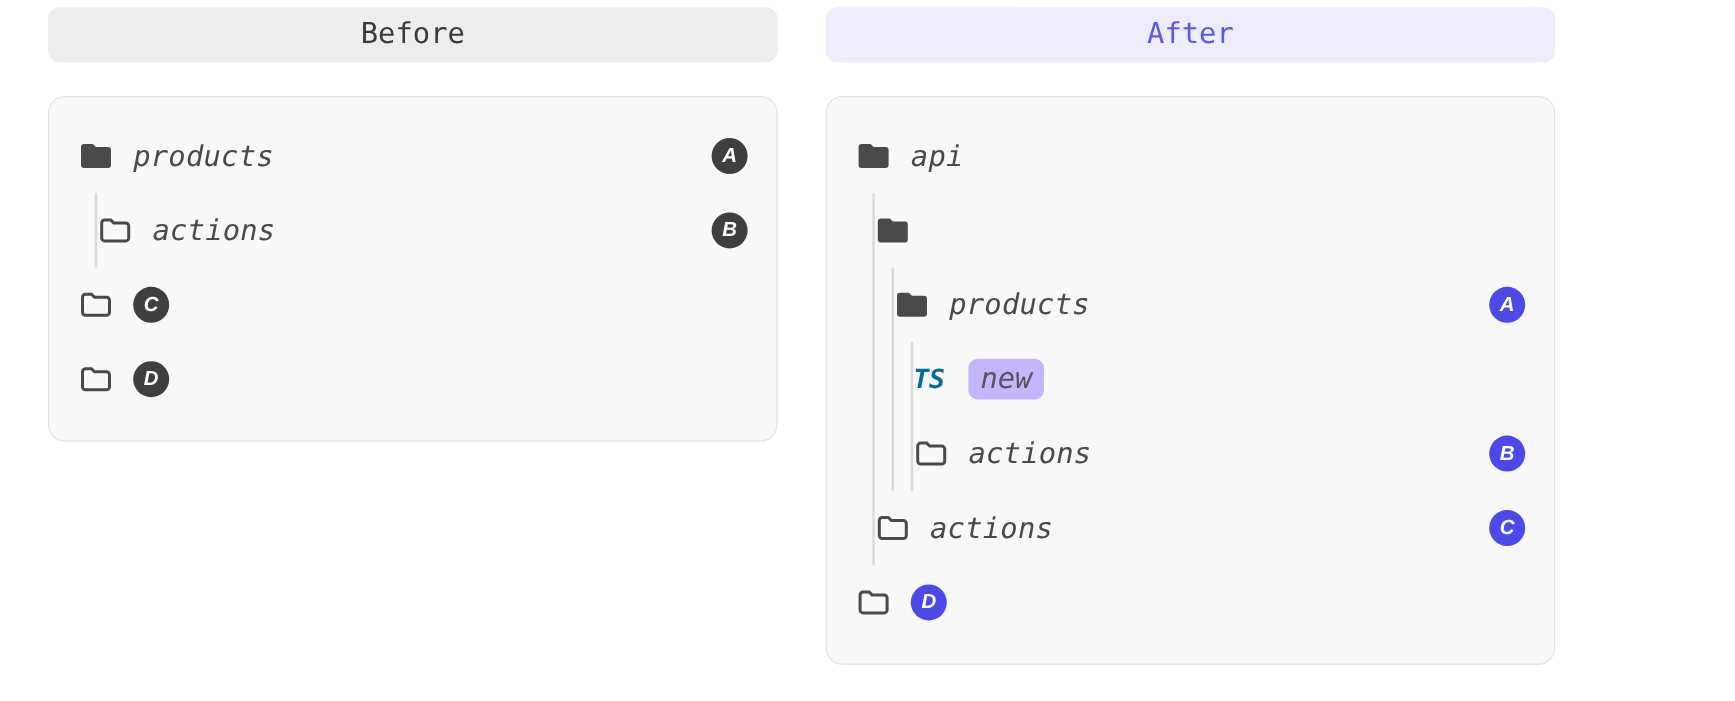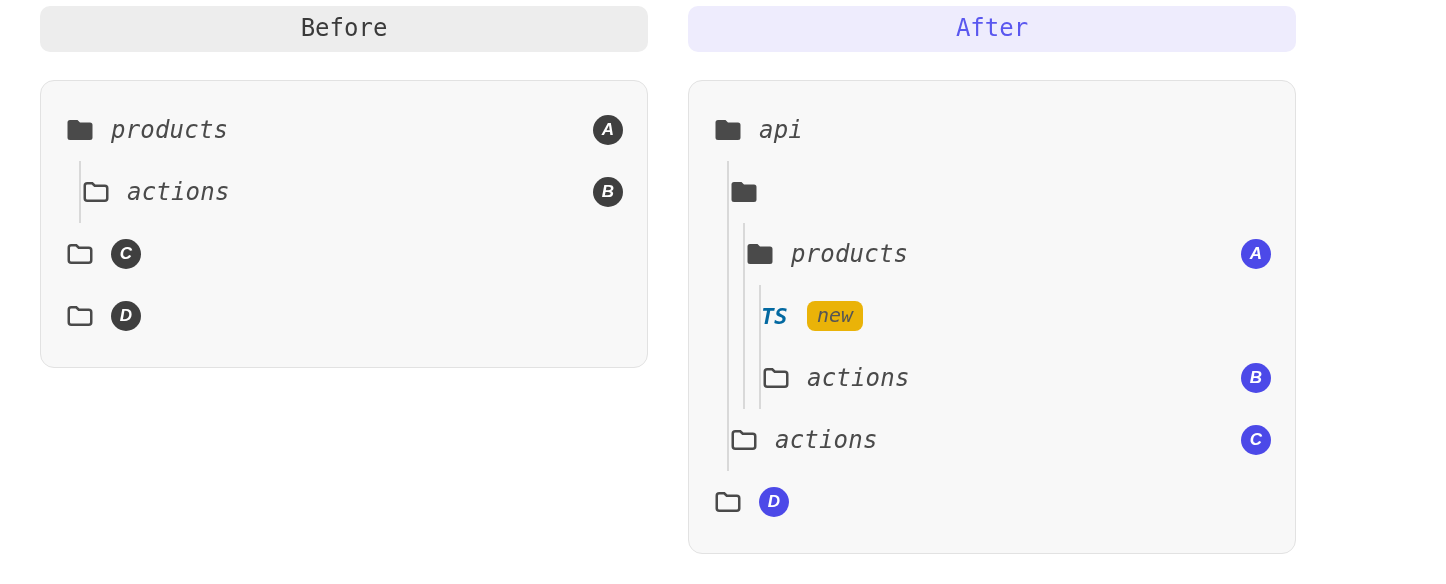--- a/index.html
+++ b/index.html
@@ -54,25 +54,25 @@
   .icon { flex: 0 0 auto; display: inline-flex; width: 30px; height: 30px; }
   .icon svg { width: 100%; height: 100%; }
   .ts-icon {
     font-weight: 700;
     color: #0369a1;
     font-size: 22px;
     width: 30px; text-align: left;
     flex: 0 0 auto;
   }
   .badge-new {
-    background: #eab308;
+    background: #c4b5fd;
     color: #555;
     border-radius: 8px;
     padding: 2px 10px 4px 10px;
-    font-size: 20px;
+    font-size: 24px;
   }
   .marker {
     flex: 0 0 auto;
     width: 30px; height: 30px;
     border-radius: 50%;
     color: #fff;
     display: inline-flex;
     align-items: center; justify-content: center;
     font-size: 17px;
     font-family: -apple-system, BlinkMacSystemFont, "Segoe UI", sans-serif;

